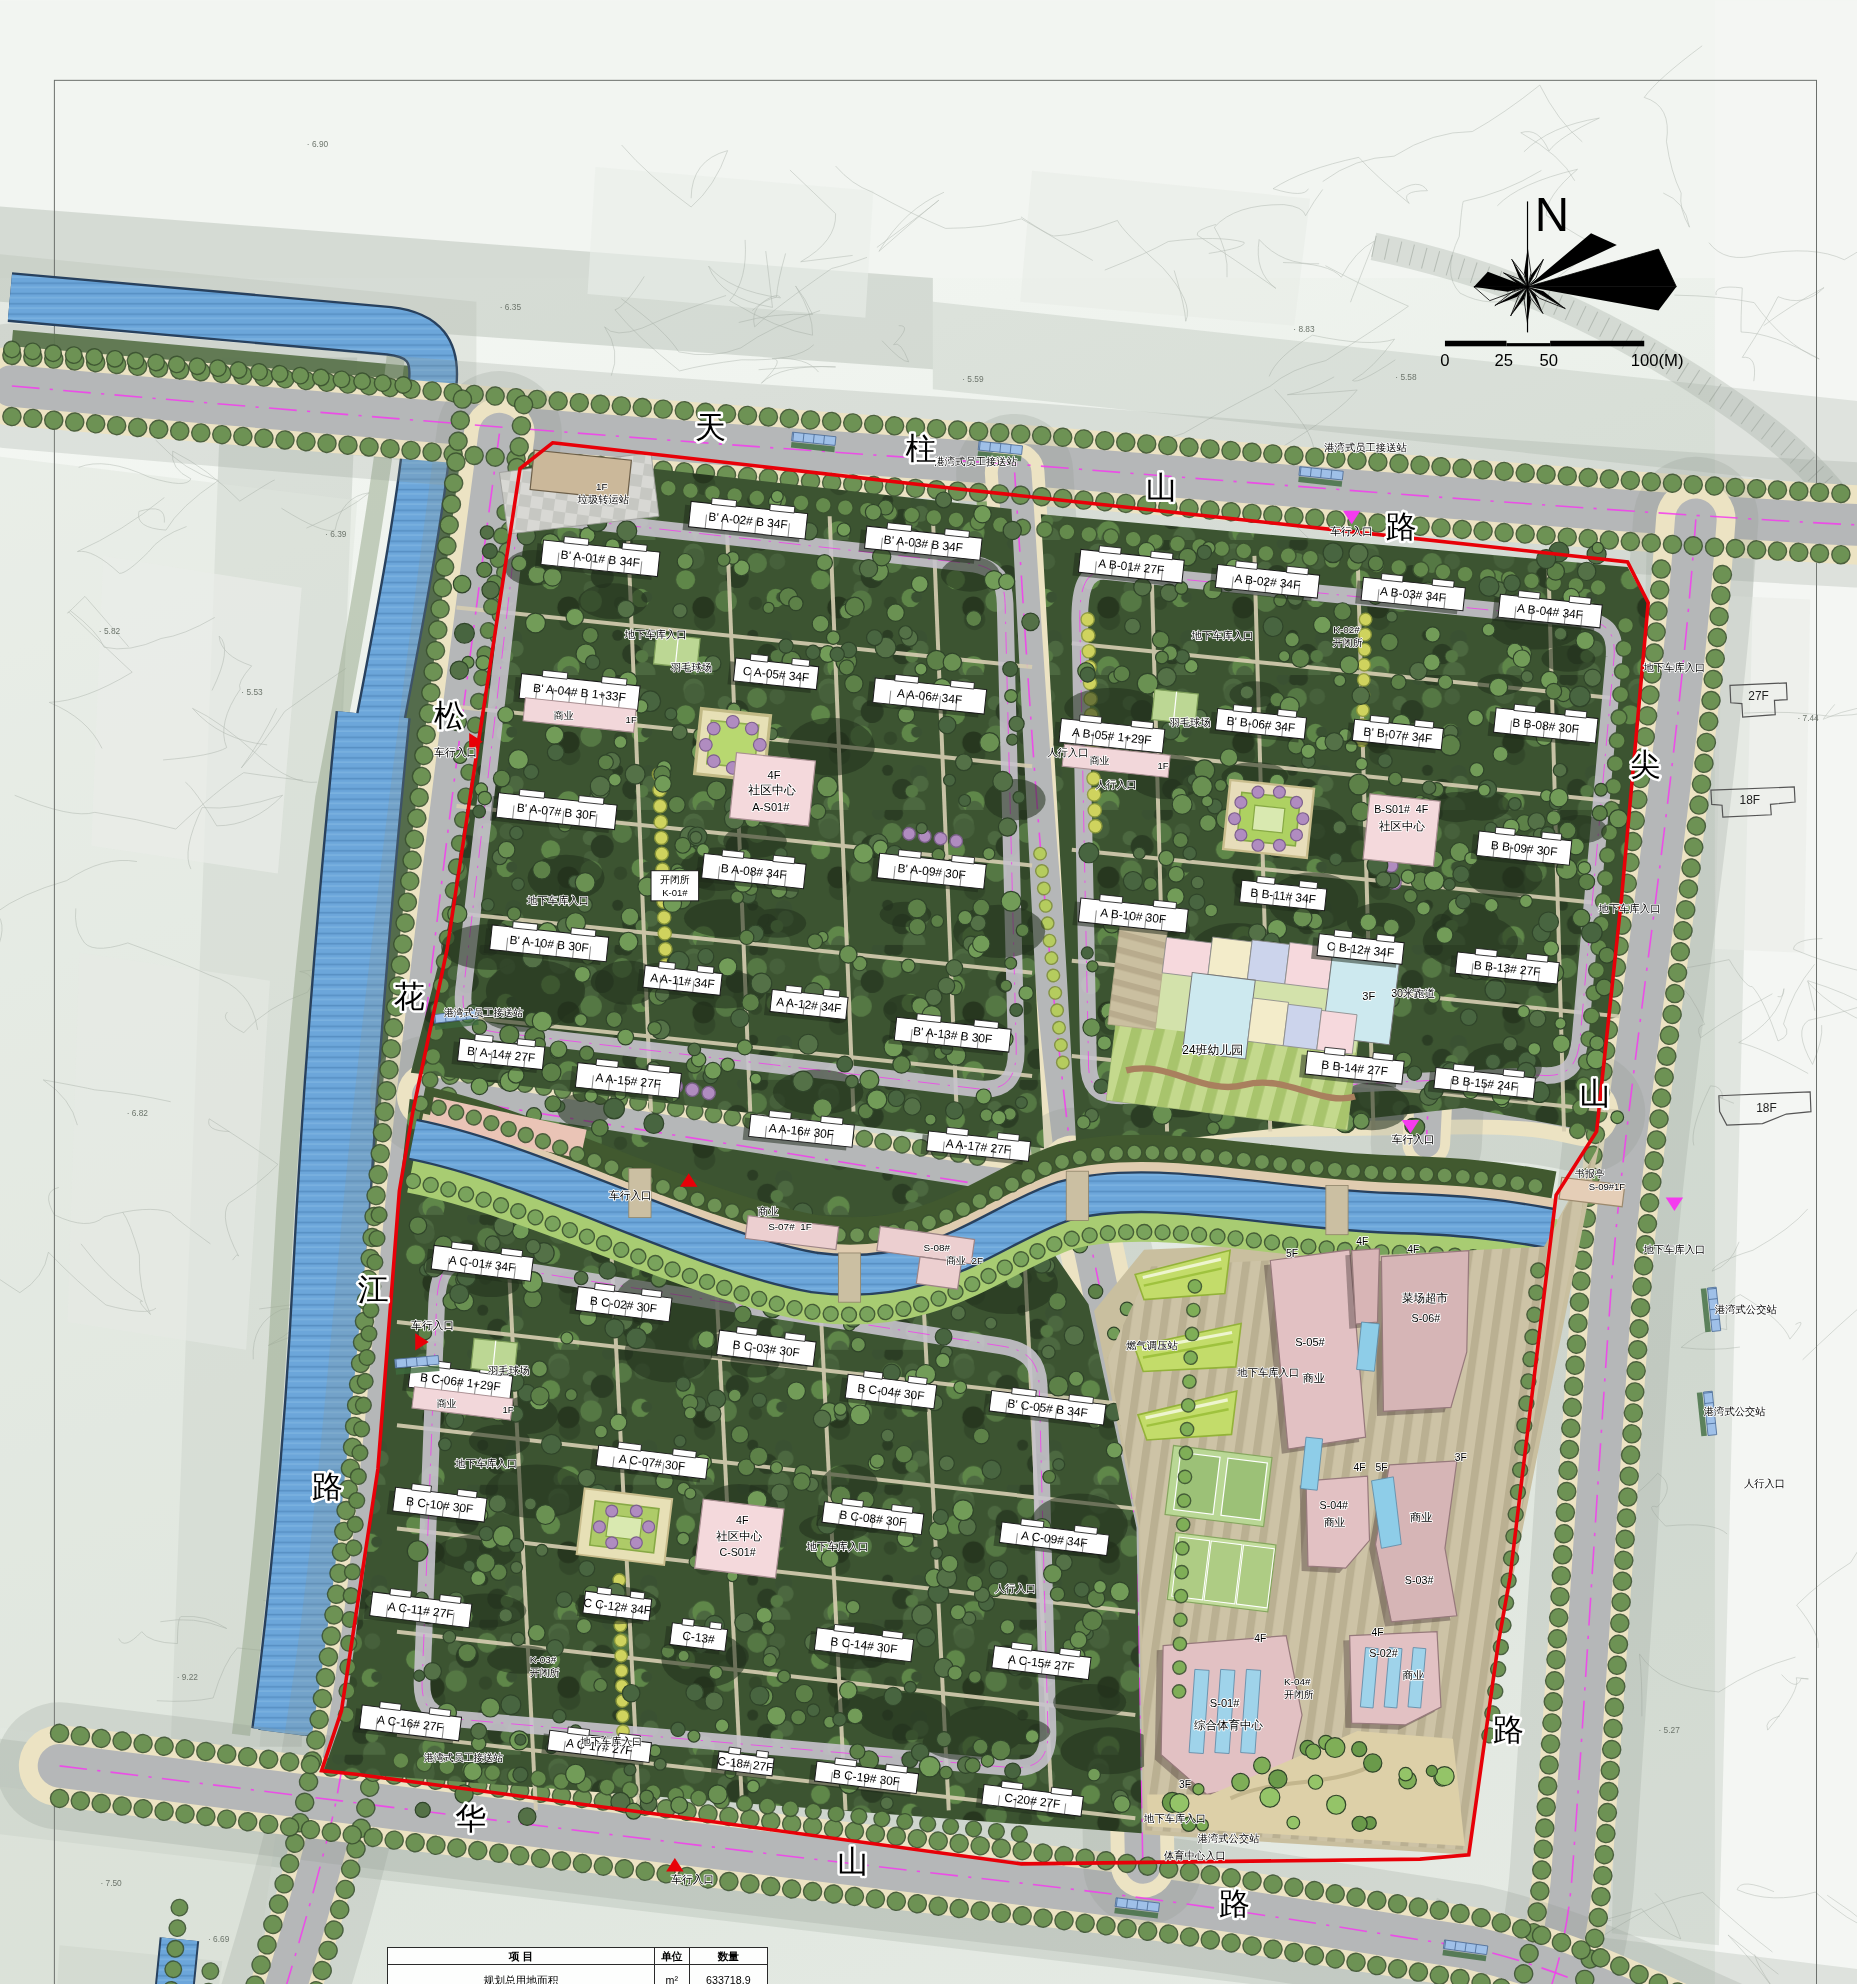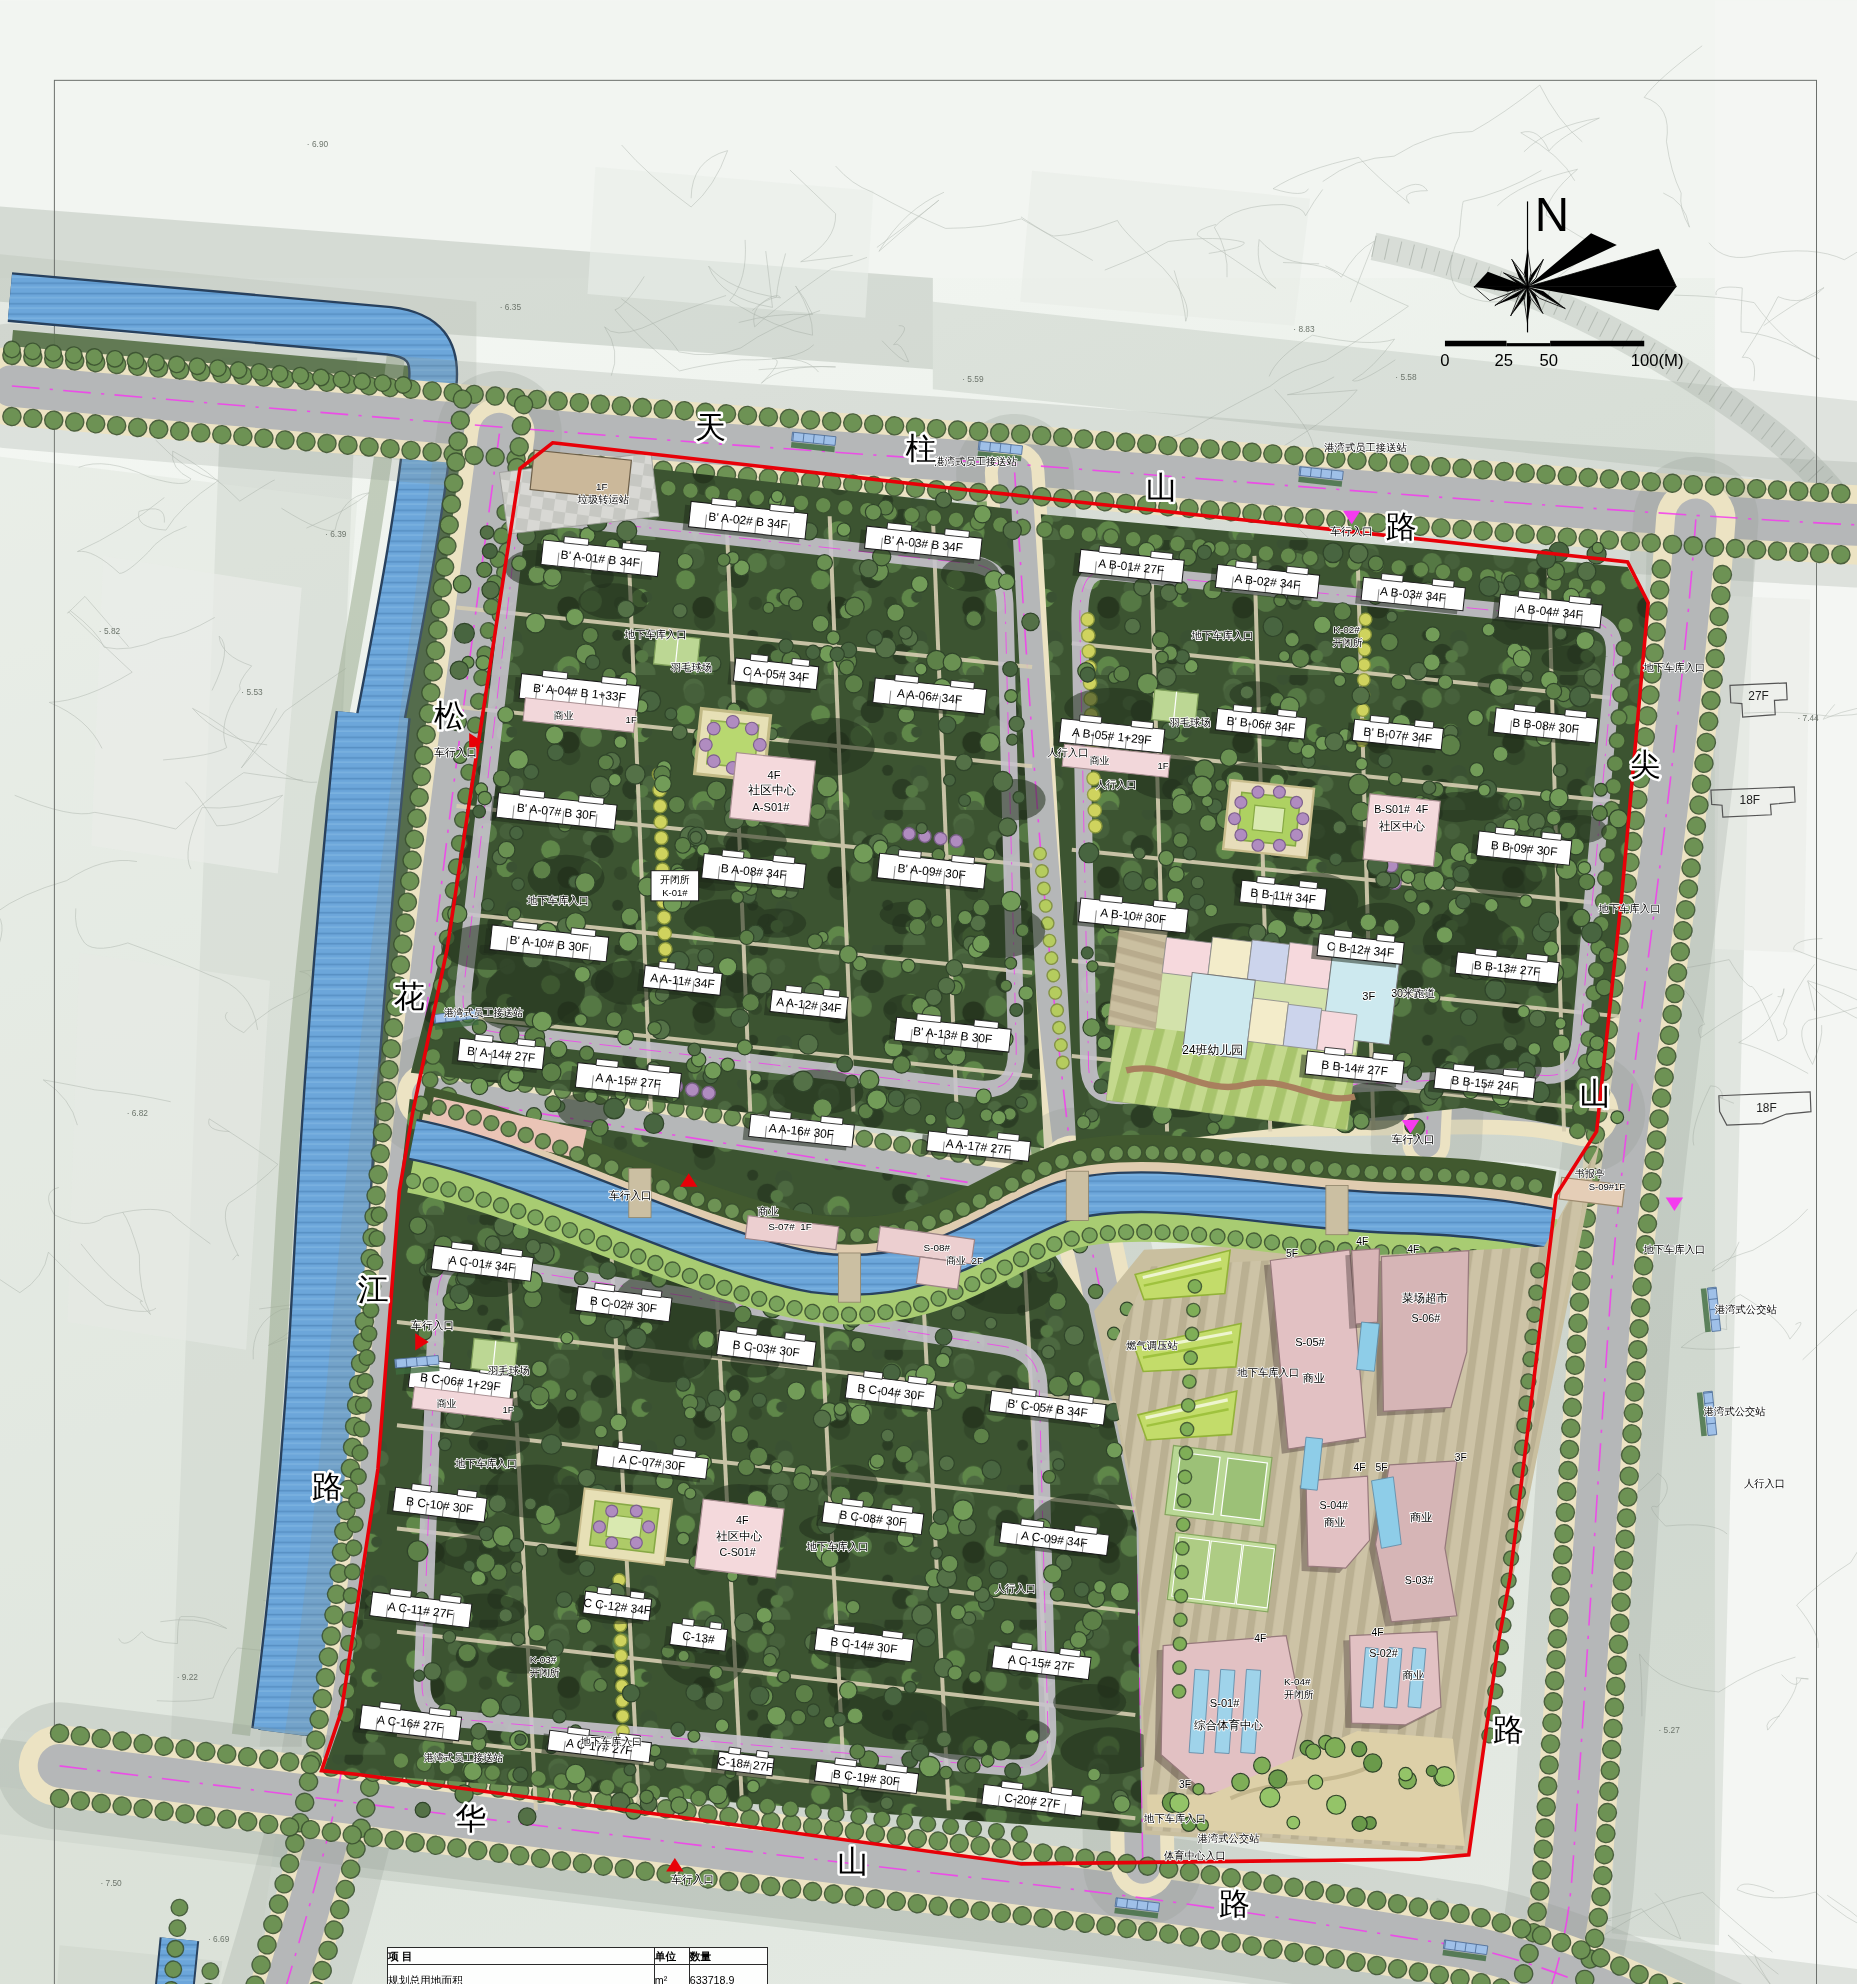--- a/index.html
+++ b/index.html
@@ -1,17 +1,17 @@
 <!DOCTYPE html>
 <html style="font-size:6.4px"><head><meta charset="utf-8"><style>
 html,body{margin:0;padding:0;background:#fff;}
 *{font-family:"Liberation Sans",sans-serif;}
 #page{position:relative;width:1857px;height:2629px;overflow:hidden;background:#f6f8f5;}
 table{border-collapse:collapse;}
-td,th{border:0.8px solid #2a2a2a;font-family:"Liberation Sans",sans-serif;color:#000;padding:0;}
+td,th{border:0.8px solid #2a2a2a;font-family:"Liberation Sans",sans-serif;color:#000;text-align:center;padding:0;}
 </style></head><body>
 <div id="page">
 <svg width="1857" height="2629" viewBox="0 0 4678 6622">
 <defs>
 <linearGradient id="bgg" x1="0" y1="0" x2="0.25" y2="1">
 <stop offset="0" stop-color="#fafcf9"></stop>
           <stop offset="0.35" stop-color="#ebf0ea"></stop>
 <stop offset="0.7" stop-color="#dfe6de"></stop>
           <stop offset="1" stop-color="#e9ede8"></stop>
         </linearGradient>

